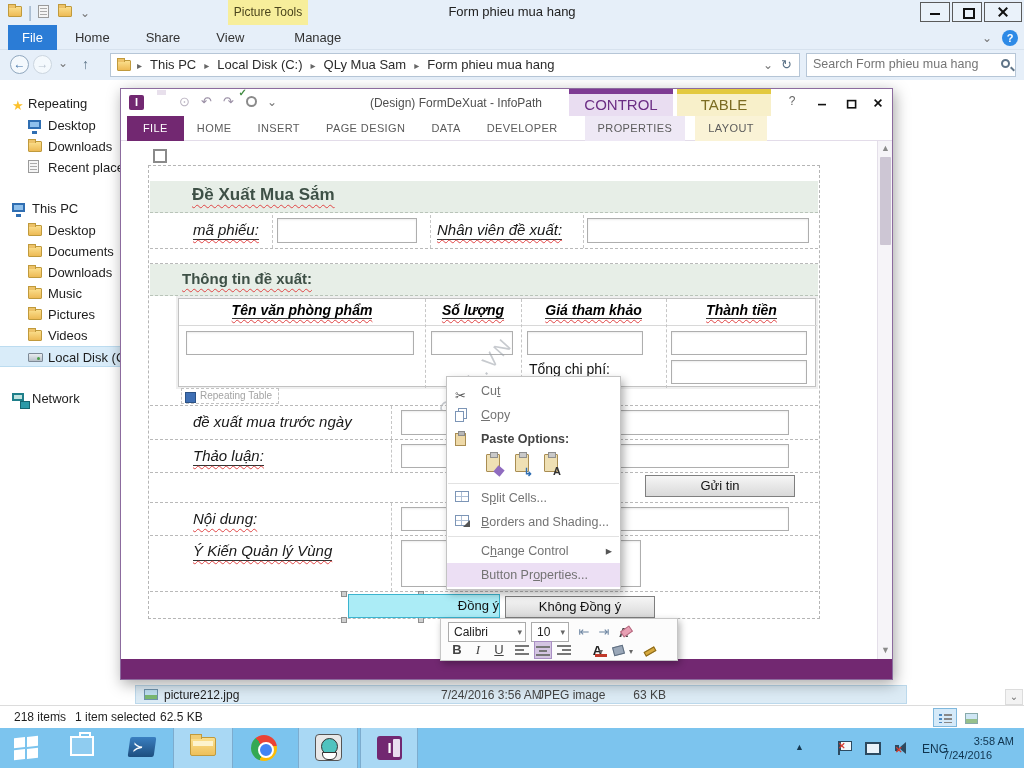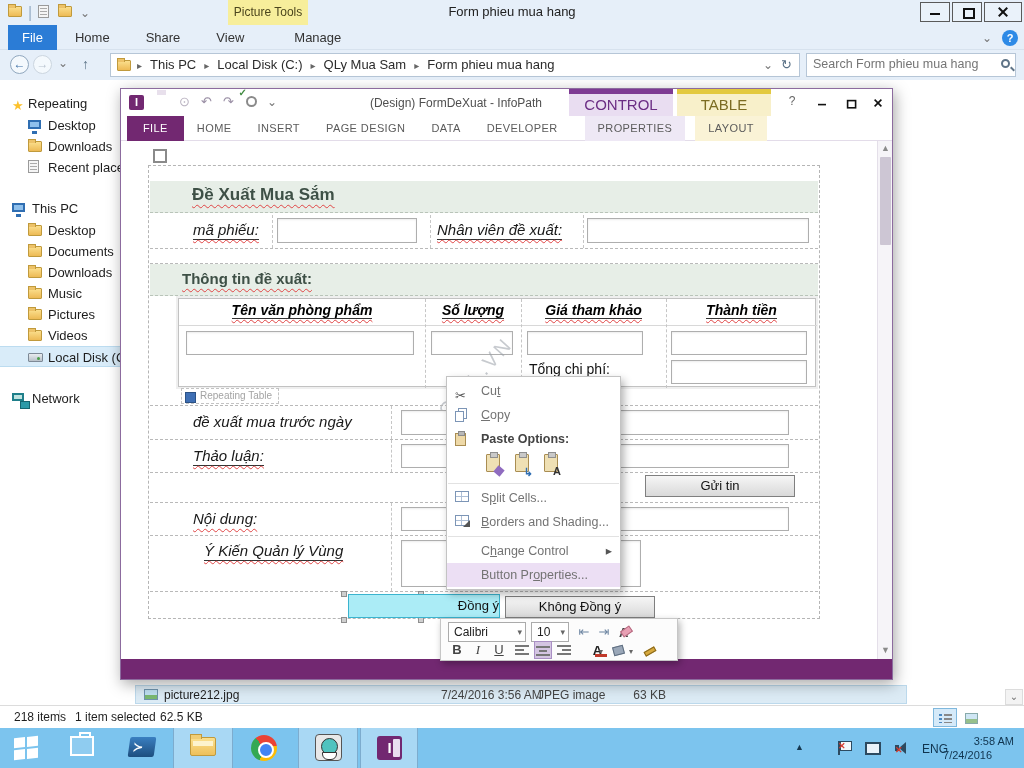--- a/index.html
+++ b/index.html
@@ -429,21 +429,21 @@
     <div class="hd" style="left:29px; top:331px; width:668px;"></div>
 
     <div class="gbtn" style="left:524px; top:334px; width:150px; height:22px; line-height:20px;">Gửi tin</div>
     <div class="hd" style="left:29px; top:361px; width:668px;"></div>
 
     <span class="lbl" style="left:72px; top:369px;"><span class="wavy">Nội dung:</span></span>
     <div class="vd" style="left:270px; top:362px; height:32px;"></div>
     <div class="inp" style="left:280px; top:366px; width:388px; height:24px;"></div>
     <div class="hd" style="left:29px; top:394px; width:668px;"></div>
 
-    <span class="lbl" style="left:83px; top:401px;"><span class="ulin wavy">Ý Kiến Quản lý Vùng</span></span>
+    <span class="lbl" style="left:72px; top:401px;"><span class="ulin wavy">Ý Kiến Quản lý Vùng</span></span>
     <div class="vd" style="left:270px; top:395px; height:55px;"></div>
     <div class="inp" style="left:280px; top:399px; width:240px; height:47px;"></div>
     <div class="hd" style="left:29px; top:450px; width:668px;"></div>
 
     <div class="handle" style="left:220px; top:450px;"></div>
     <div class="handle" style="left:297px; top:450px;"></div>
     <div class="handle" style="left:220px; top:476px;"></div>
     <div class="handle" style="left:297px; top:476px;"></div>
     <div class="cyanbtn" style="left:227px; top:453px; width:152px; height:24px; line-height:22px;">Đồng ý</div>
     <div class="gbtn" style="left:384px; top:455px; width:150px; height:22px; line-height:20px;">Không Đồng ý</div>

